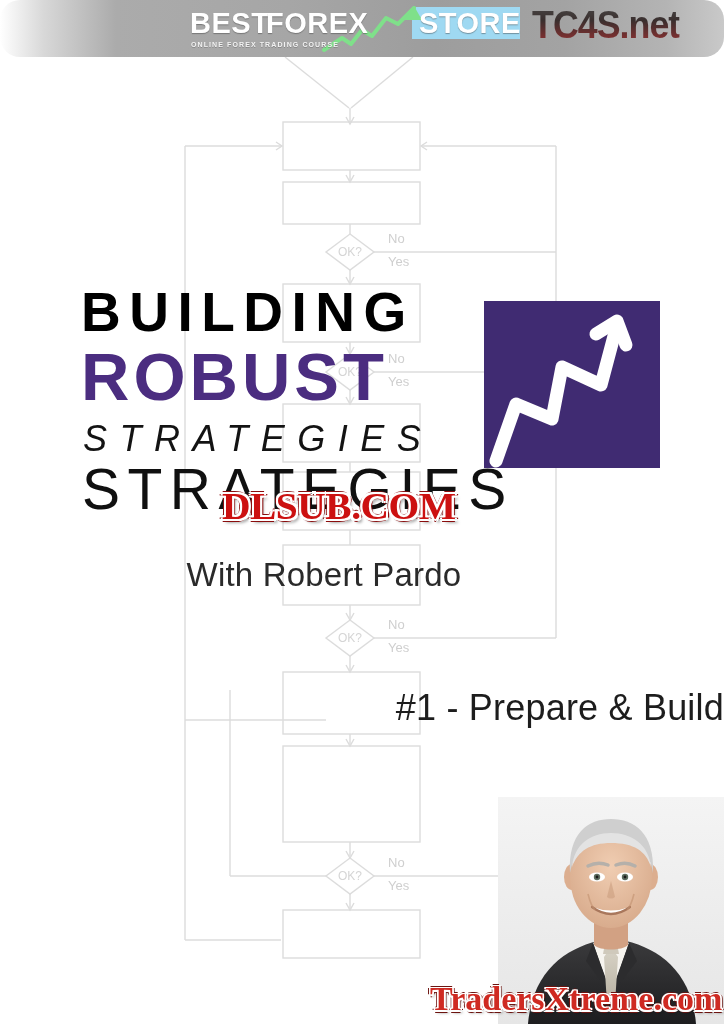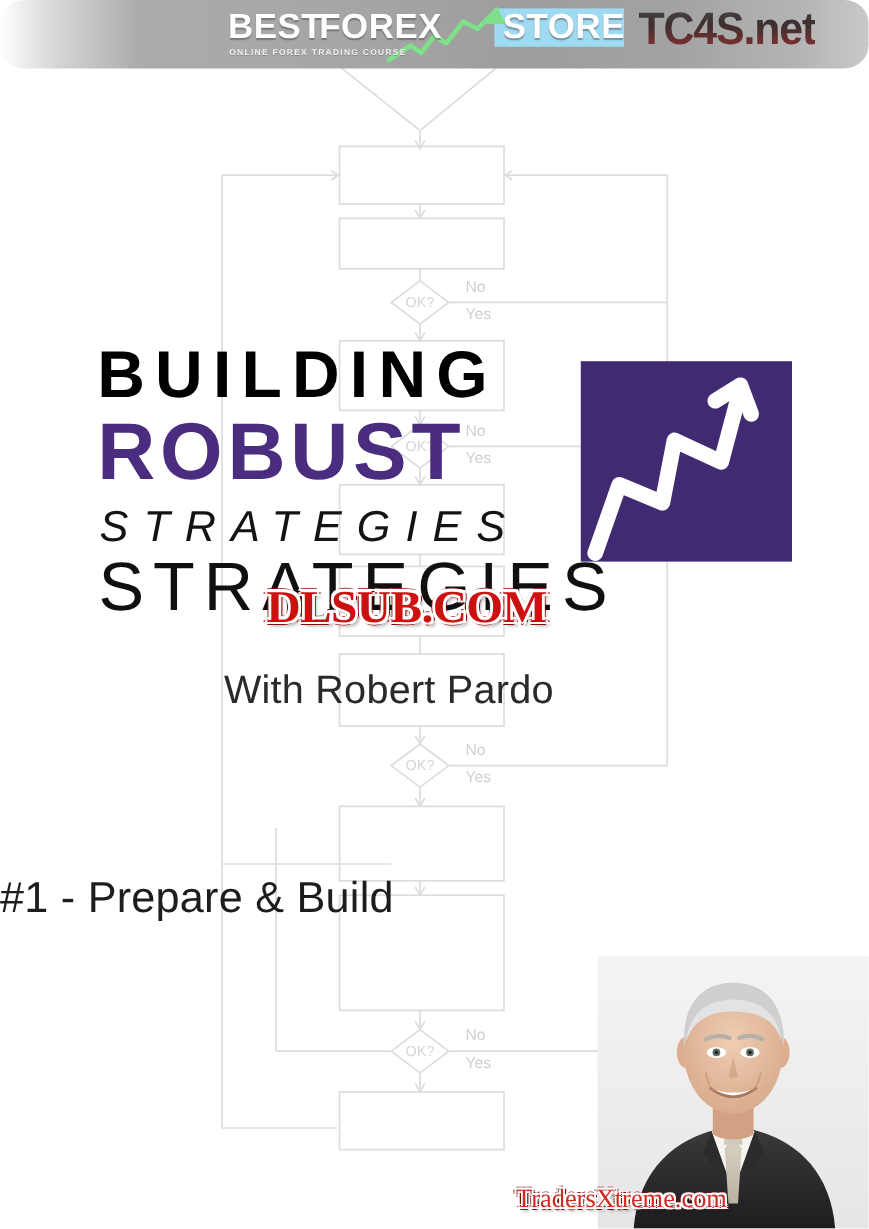--- a/index.html
+++ b/index.html
@@ -216,28 +216,27 @@
     line-height: 40px;
     color: #2a2a2a;
     z-index: 20;
     letter-spacing: 0.2px;
   }
   #module-line {
     position: absolute;
     left: 0;
     top: 686px;
     width: 724px;
-    text-align: left;
+    text-align: right;
     font-family: "Liberation Sans", sans-serif;
     font-size: 36px;
     line-height: 44px;
     color: #1d1d1d;
     z-index: 20;
     letter-spacing: 0.2px;
-    margin-top: 40px;
   }
 
   
   #watermark-dlsub {
     position: absolute;
     left: 222px;
     top: 485px;
     z-index: 30;
     font-family: "Liberation Serif", serif;
     font-weight: bold;
@@ -271,22 +270,22 @@
   }
   #photo-svg { display: block; }
 
   
   #footer-brand {
     position: absolute;
     left: 430px;
     top: 981px;
     z-index: 35;
     font-family: "Liberation Serif", serif;
-    font-weight: normal;
-    font-size: 22px;
+    font-weight: bold;
+    font-size: 34px;
     line-height: 36px;
     letter-spacing: 0px;
     color: #cf2a22;
     white-space: nowrap;
     text-shadow:
       -1.5px  0    0 #ffffff,  1.5px  0    0 #ffffff,
        0    -1.5px 0 #ffffff,  0     1.5px 0 #ffffff,
       -1.5px -1.5px 0 #ffffff, 1.5px -1.5px 0 #ffffff,
       -1.5px  1.5px 0 #ffffff, 1.5px  1.5px 0 #ffffff,
       -2.5px  0    0 #6d1410,  2.5px  0    0 #6d1410,

